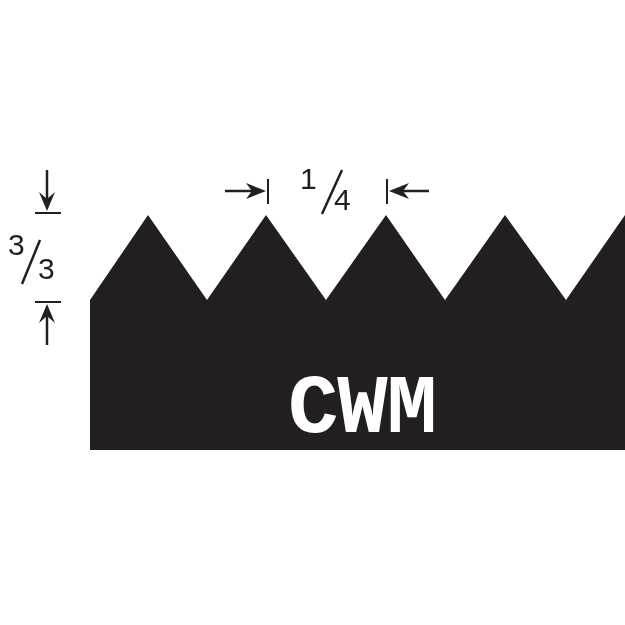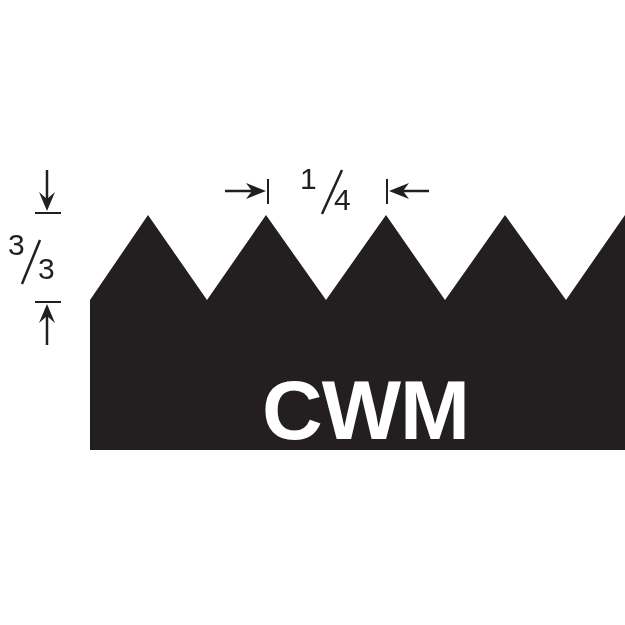--- a/index.html
+++ b/index.html
@@ -41,21 +41,21 @@
     #pitch-frac { left: 292px; top: 160px; width: 70px; height: 60px; }
     #pitch-frac .num { left: 8px; top: 4px; }
     #pitch-frac .den { left: 42px; top: 25px; }
     #profile-label {
       position: absolute;
       left: 262px;
       top: 368px;
       width: 200px;
       text-align: center;
       color: #ffffff;
-      font-family: Liberation Sans, sans-serif;
+      font-family: Liberation Mono, monospace;
       font-weight: bold;
       font-size: 84px;
       letter-spacing: -1px;
       line-height: 1;
     }
   </style>
 </head>
 <body>
 
 <div id="diagram">

